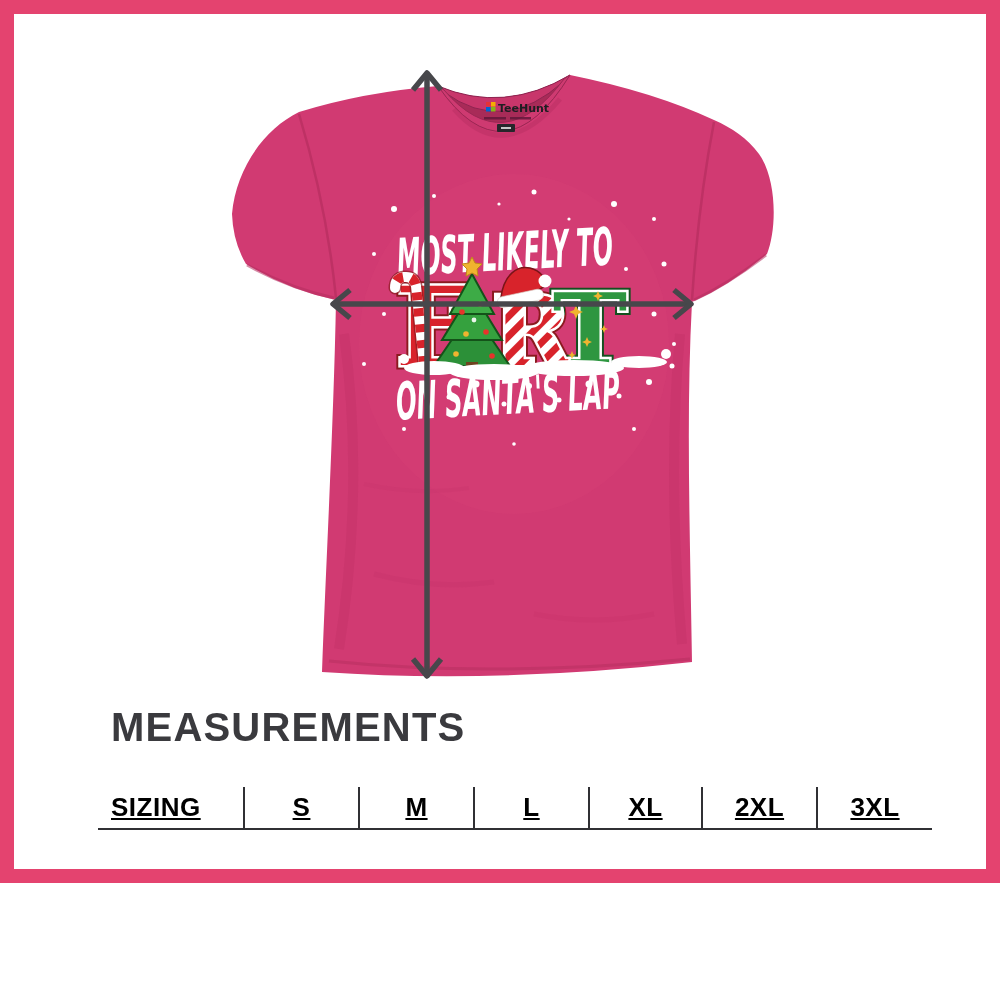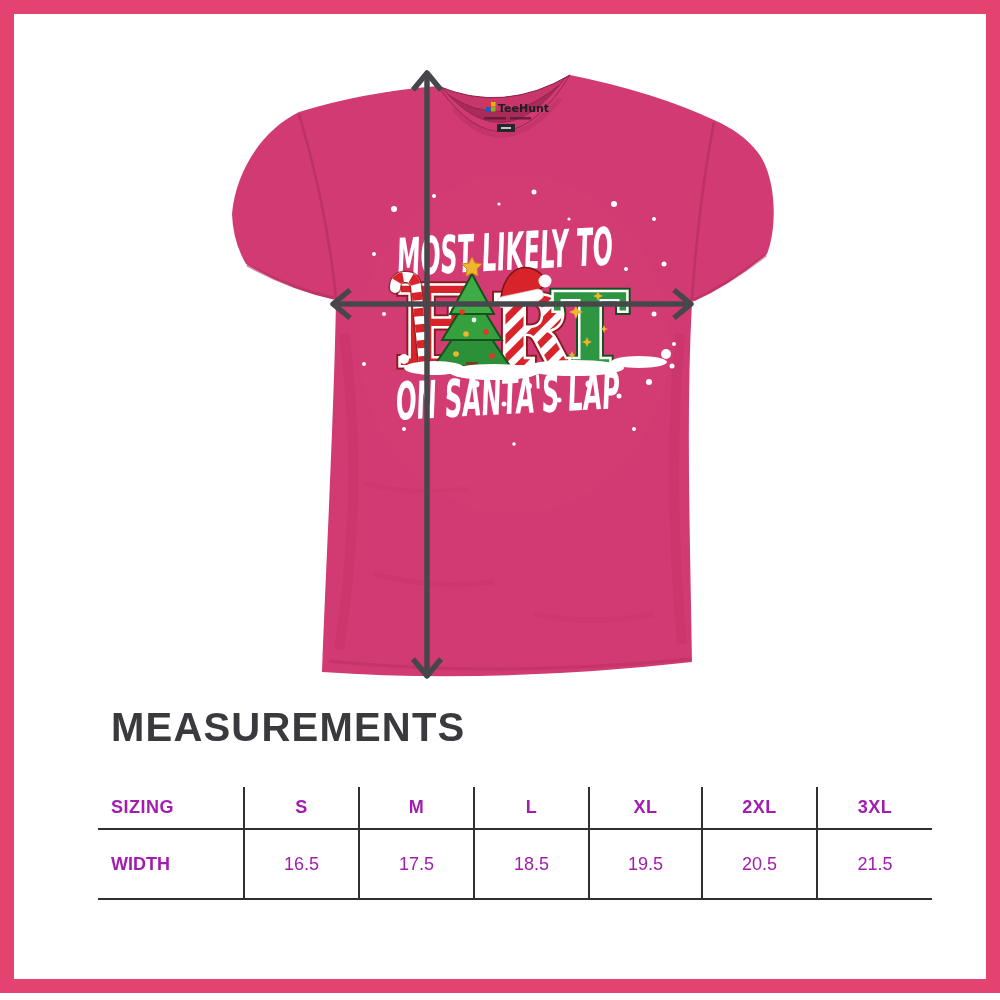--- a/index.html
+++ b/index.html
@@ -1,36 +1,36 @@
 <!DOCTYPE html>
 <html><head>
 <meta charset="utf-8">
 <style>
   html,body{margin:0;padding:0;background:#fff;}
   .frame{
     position:relative;
-    width:1000px;height:993px;
+    width:1000px;height:883px;
     box-sizing:border-box;
     border:14px solid #e4436f;
     background:#ffffff;
     overflow:hidden;
     font-family:"Liberation Sans","DejaVu Sans",sans-serif;
   }
   .shirt-svg{position:absolute;left:0;top:0;width:1000px;height:1000px;}
   .m-title{
     position:absolute;left:97px;top:691px;margin:0;
     font-size:40px;font-weight:700;color:#3a3a3e;letter-spacing:1.2px;
   }
   table.size-chart{
     position:absolute;left:84px;top:773px;width:834px;
     border-collapse:collapse;table-layout:fixed;
   }
   .size-chart th,.size-chart td{
     text-align:center;vertical-align:middle;
-    color:#a21caf;font-size:18px;padding:0;
+    color:#000000;font-size:26px;padding:0;text-decoration:underline;
   }
   .size-chart thead tr{height:42px;}
   .size-chart tbody tr.r-width{height:70px;}
   .size-chart tbody tr.r-length{height:68px;}
   .size-chart th{font-weight:700;letter-spacing:.5px;}
   .size-chart td{font-weight:400;}
   .size-chart td.lbl,.size-chart th.lbl{text-align:left;padding-left:13px;font-weight:700;}
   .size-chart th+th,.size-chart td+td{border-left:2px solid #303034;}
   .size-chart thead th{border-bottom:2px solid #303034;}
   .size-chart tbody tr.r-width td{border-bottom:2px solid #303034;}
@@ -228,24 +228,15 @@
         <th class="lbl">SIZING</th>
         <th>S</th>
         <th>M</th>
         <th>L</th>
         <th>XL</th>
         <th>2XL</th>
         <th>3XL</th>
       </tr>
     </thead>
     <tbody>
-      <tr class="r-width">
-        <td class="lbl">WIDTH</td>
-        <td>16.5</td>
-        <td>17.5</td>
-        <td>18.5</td>
-        <td>19.5</td>
-        <td>20.5</td>
-        <td>21.5</td>
-      </tr>
     </tbody>
   </table>
 </div>
 
 </body></html>

